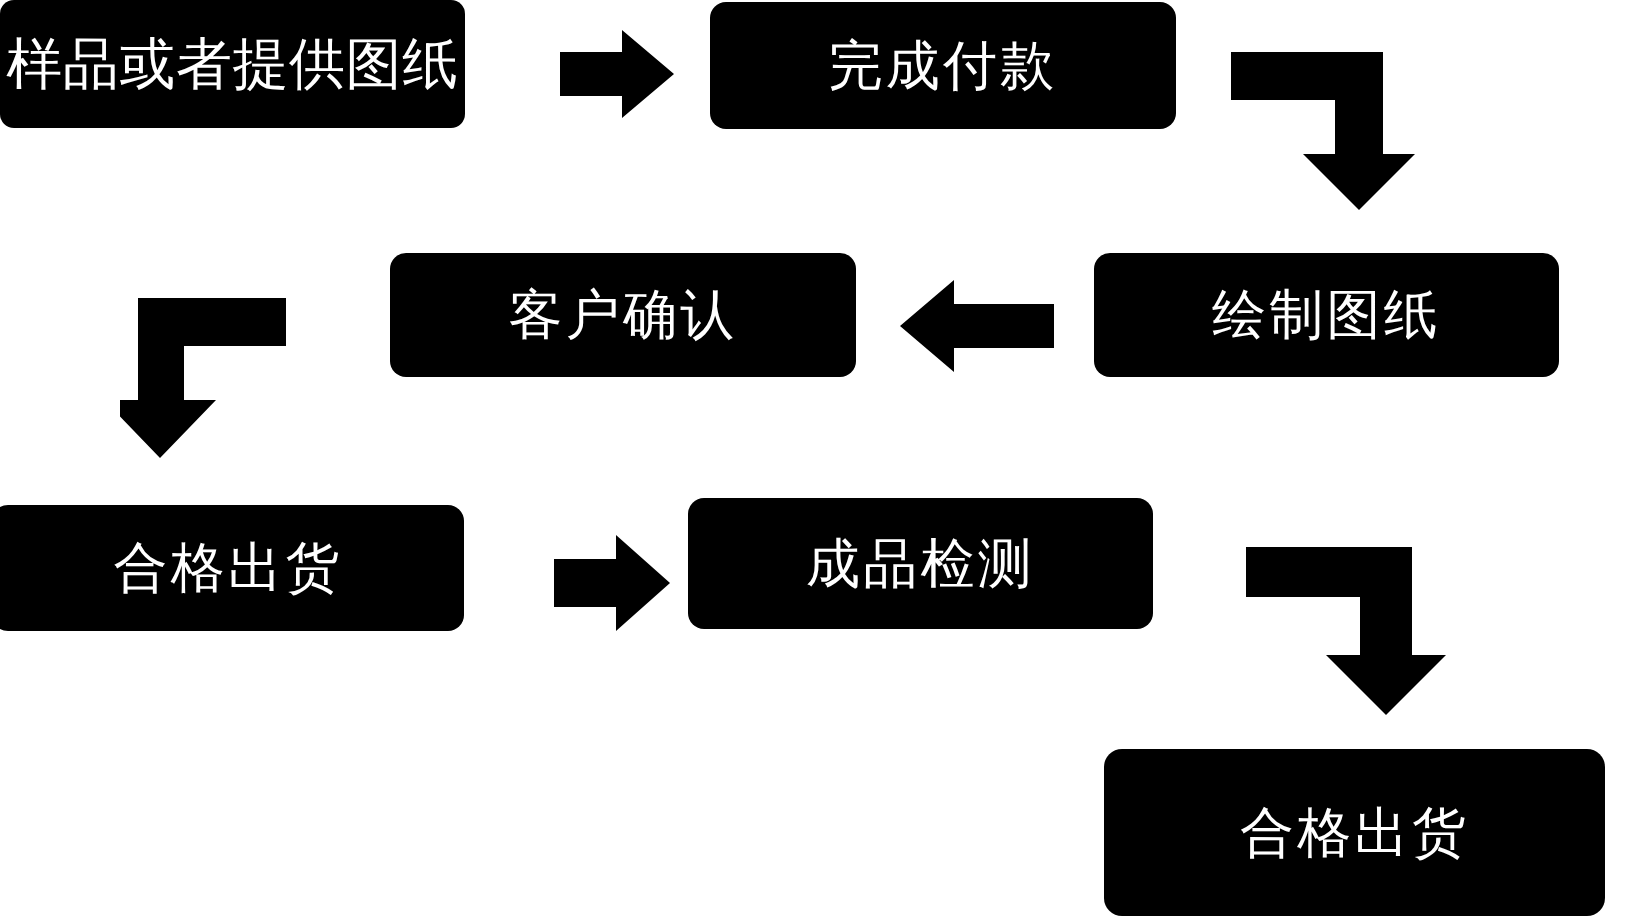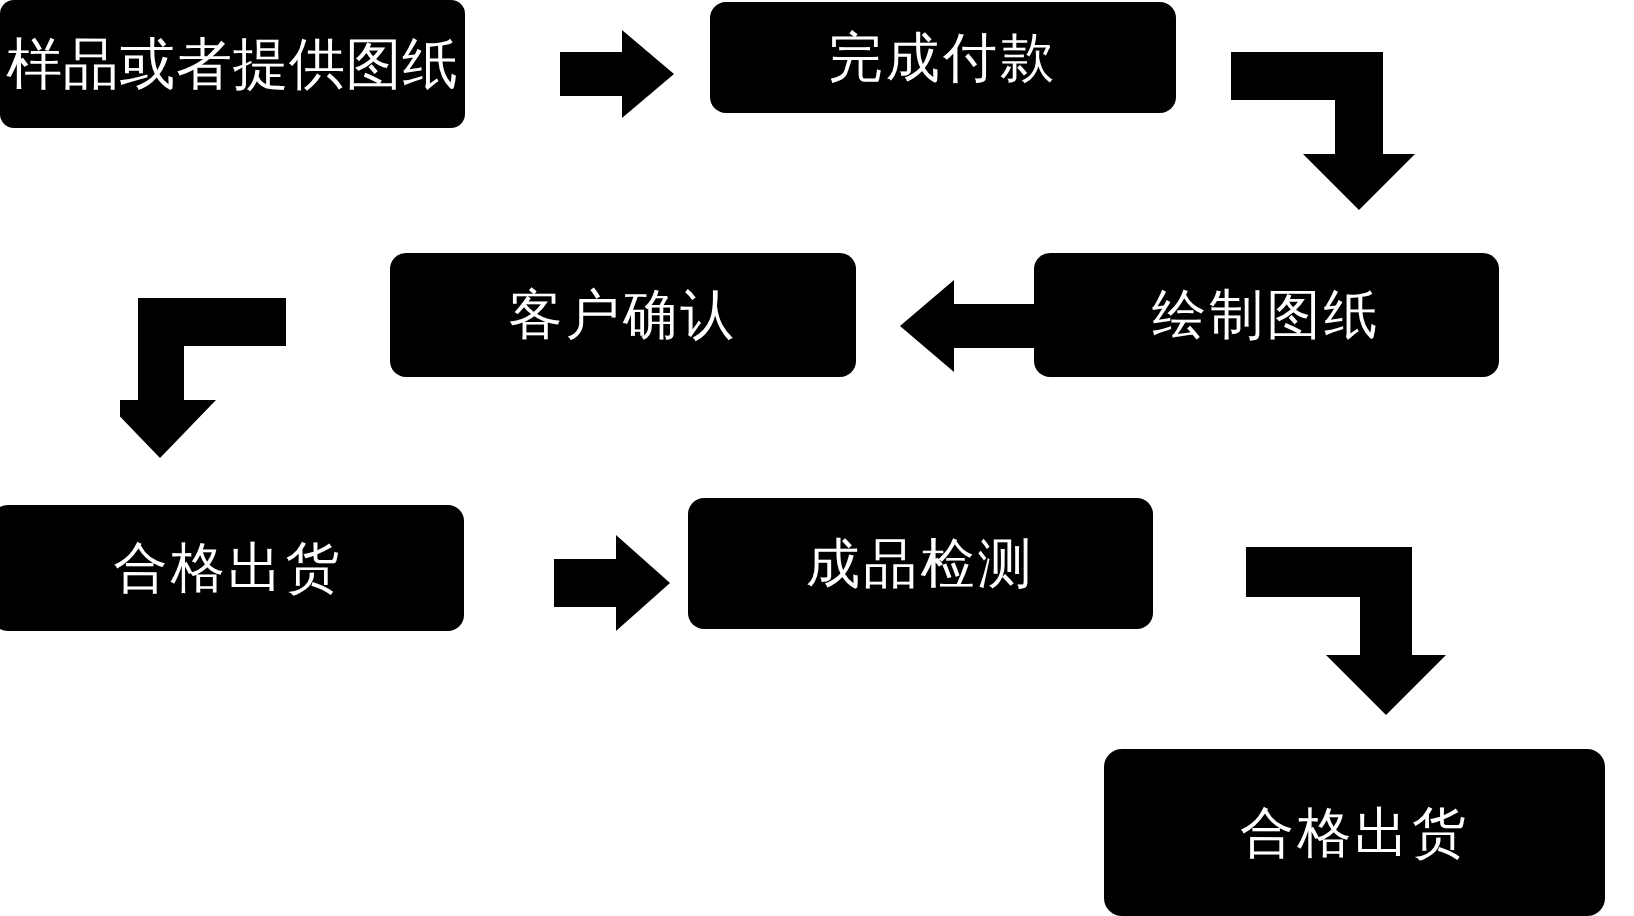--- a/index.html
+++ b/index.html
@@ -29,23 +29,23 @@
     justify-content: center;
     box-sizing: border-box;
     text-align: center;
     letter-spacing: 0.06em;
     line-height: 1.1;
     font-weight: 400;
     user-select: none;
   }
   
   #node-sample      { left: 0px;    top: 0px;   width: 465px; height: 128px; font-size: 56px; border-radius: 14px; letter-spacing: 0.01em; }
-  #node-payment     { left: 710px;  top: 2px;   width: 466px; height: 111px; font-size: 54px; }
+  #node-payment     { left: 710px;  top: 2px;   width: 466px; height: 127px; font-size: 54px; }
   #node-confirm     { left: 390px;  top: 253px; width: 466px; height: 124px; font-size: 54px; }
-  #node-drawing     { left: 1034px; top: 253px; width: 465px; height: 124px; font-size: 54px; }
+  #node-drawing     { left: 1094px; top: 253px; width: 465px; height: 124px; font-size: 54px; }
   #node-production  { left: -8px;   top: 505px; width: 472px; height: 126px; font-size: 54px; }
   #node-inspection  { left: 688px;  top: 498px; width: 465px; height: 131px; font-size: 54px; }
   #node-shipping    { left: 1104px; top: 749px; width: 501px; height: 167px; font-size: 54px; border-radius: 18px; }
 
   .arrow {
     position: absolute;
   }
   .arrow svg { display: block; }
 
   #arrow-sample-payment     { left: 536px;  top: 30px;  }

